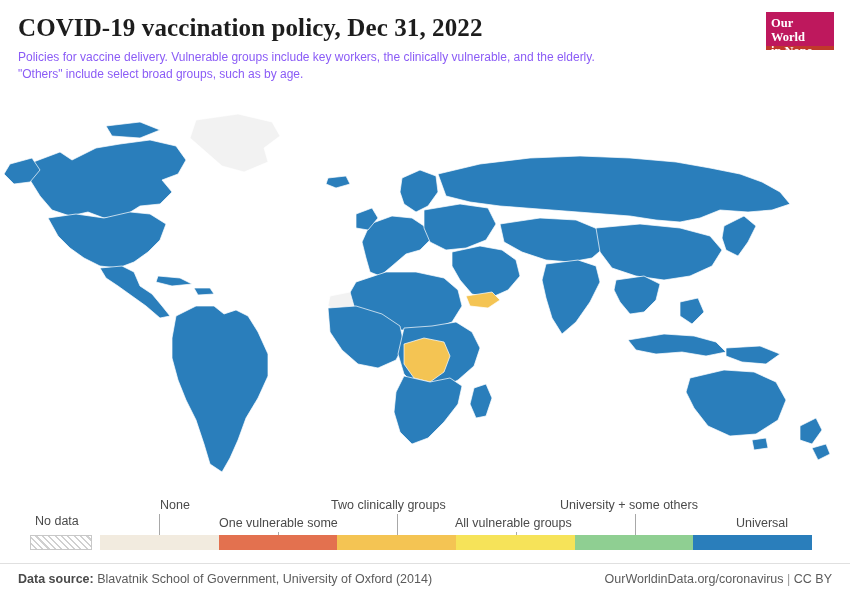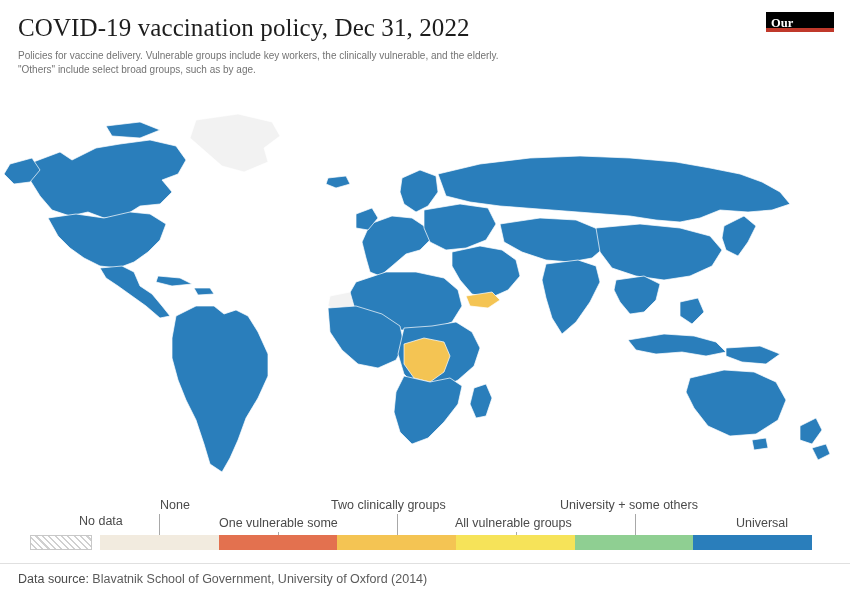--- a/index.html
+++ b/index.html
@@ -21,42 +21,42 @@
   
   .header {
     position: absolute;
     top: 0; left: 0;
     width: 850px;
     padding: 14px 18px 0 18px;
   }
   .title {
     font-family: "Liberation Serif", serif;
     font-size: 25px;
-    font-weight: 400;
+    font-weight: 700;
     color: #1d1d1d;
     letter-spacing: 0.1px;
     margin: 0 0 6px 0;
     line-height: 1.15;
   }
   .subtitle {
     font-family: "Liberation Sans", sans-serif;
-    font-size: 10px;
-    color: #737373;
+    font-size: 12px;
+    color: #8b5cf6;
     line-height: 1.42;
     margin: 0;
     max-width: 730px;
   }
   
   .owid-logo {
     position: absolute;
     top: 12px;
     right: 16px;
     width: 68px;
-    height: 20px;
-    background: #000000;
+    height: 38px;
+    background: #be185d;
     color: #ffffff;
     font-family: "Liberation Serif", serif;
     font-weight: 700;
     font-size: 12.5px;
     line-height: 1.12;
     padding: 4px 5px 0 5px;
     border-bottom: 4px solid #c0392b;
   }
   .owid-logo span { display: block; }
   
@@ -112,36 +112,35 @@
     background-color: #ffffff;
     background-image: repeating-linear-gradient(
       45deg, #ffffff 0 3px, #d0d0d0 3px 4.5px);
   }
   .nodata-label {
     position: absolute;
     left: 35px;
     top: 19px;
     font-size: 12.5px;
     color: #4a4a4a;
-    margin-left: 44px;
   }
   
   .footer {
     position: absolute;
     left: 0;
     top: 563px;
     width: 850px;
     height: 37px;
     border-top: 1px solid #e0e0e0;
     padding: 8px 18px 0 18px;
     font-size: 12.5px;
     color: #5b5b5b;
   }
   .footer-left { float: left; }
-  .footer-left b { color: #4a4a4a; font-weight: 400; }
+  .footer-left b { color: #4a4a4a; font-weight: 700; }
   .footer-right { float: right; }
   .footer-right .sep { color: #9a9a9a; }
 </style>
 </head>
 <body>
 
 <div class="page">
 
   <div class="header">
     <h1 class="title">COVID-19 vaccination policy, Dec 31, 2022</h1>
@@ -248,15 +247,20 @@
       <div class="legend-seg" style="background:#8fcf92;"></div>
       <div class="legend-seg" style="background:#2a7ebb;"></div>
     </div>
   </div>
 
   <div class="footer">
     <div class="footer-left">
       <b>Data source:</b>
       <span>Blavatnik School of Government, University of Oxford (2014)</span>
     </div>
+    <div class="footer-right">
+      <span>OurWorldinData.org/coronavirus</span>
+      <span class="sep">|</span>
+      <span>CC BY</span>
+    </div>
   </div>
 
 </div>
 
 </body></html>

